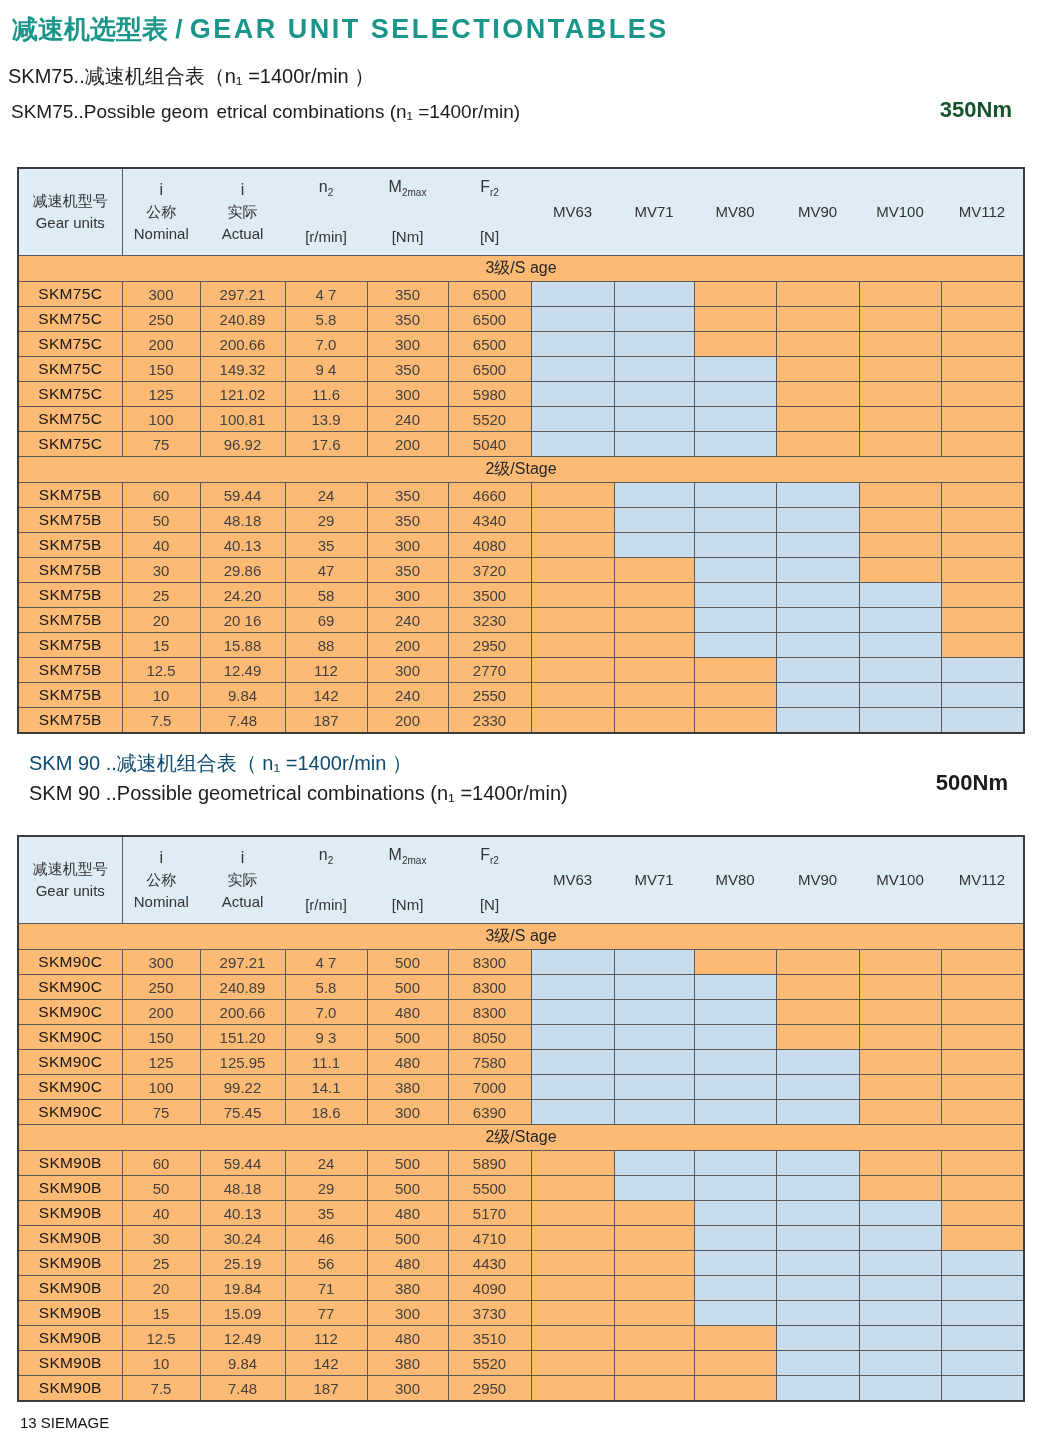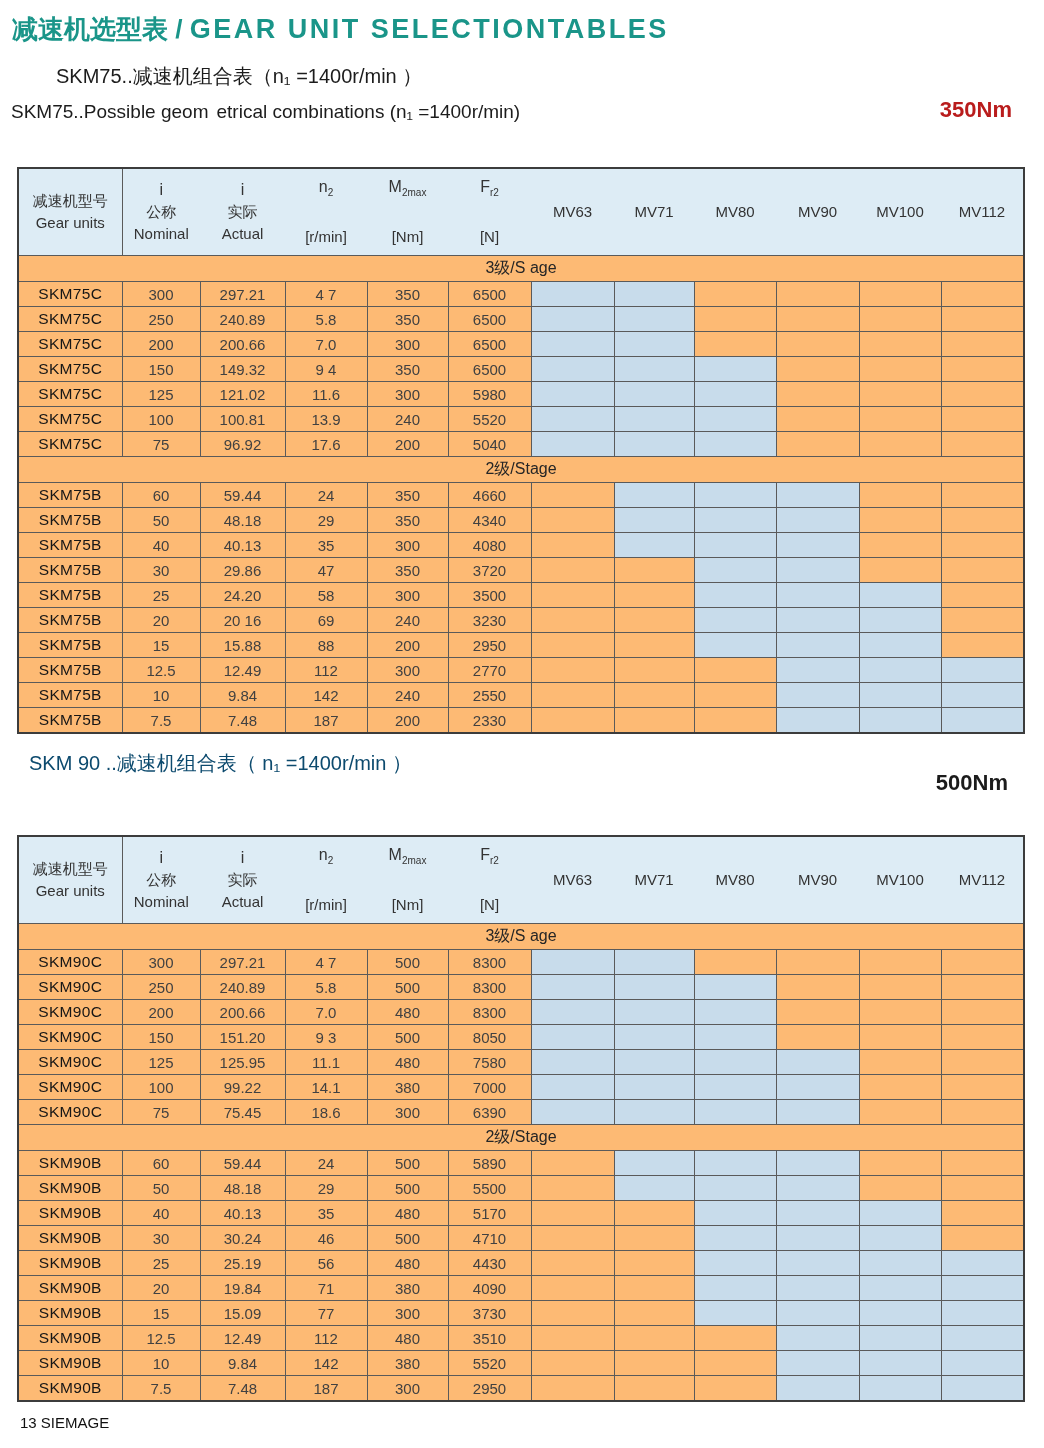--- a/index.html
+++ b/index.html
@@ -13,25 +13,25 @@
   .page{
     position:relative;width:1044px;height:1448px;background:#ffffff;overflow:hidden;
     font-family:"Liberation Sans","DejaVu Sans",sans-serif;
   }
   
   .page-title{
     position:absolute;left:12px;top:12px;white-space:nowrap;
     font-weight:bold;color:var(--teal);font-size:26px;
   }
   .page-title .en{letter-spacing:2.5px;font-size:27px;}
-  .sub-zh-1{position:absolute;left:8px;top:63px;font-size:20px;color:#1c1c1c;white-space:nowrap;margin-left:48px;}
+  .sub-zh-1{position:absolute;left:8px;top:63px;font-size:20px;color:#1c1c1c;white-space:nowrap;}
   .sub-en-1{position:absolute;left:11px;top:101px;font-size:19px;color:#1c1c1c;white-space:nowrap;}
   .sub-en-1 .bold{font-weight:normal;}
   .sub-en-1 .rest{margin-left:8px;}
-  .torque-1{position:absolute;right:32px;top:97px;font-size:22px;font-weight:bold;color:#b91c1c;text-align:right;}
+  .torque-1{position:absolute;right:32px;top:97px;font-size:22px;font-weight:bold;color:#14532d;text-align:right;}
   .sub-zh-2{position:absolute;left:29px;top:750px;font-size:20px;color:#0c4a6e;white-space:nowrap;}
   .sub-en-2{position:absolute;left:29px;top:782px;font-size:20px;color:#1c1c1c;white-space:nowrap;}
   .torque-2{position:absolute;right:36px;top:770px;font-size:22px;font-weight:bold;color:#1b1b1b;}
   .footer{position:absolute;left:20px;top:1414px;font-size:15px;color:#111;}
   
   .table-slot-0{position:absolute;left:17px;top:167px;}
   .table-slot-1{position:absolute;left:17px;top:835px;}
   
   table.gear-table{
     border-collapse:collapse;table-layout:fixed;
@@ -382,20 +382,21 @@
             <td></td>
             <td class="shaded"></td>
             <td class="shaded"></td>
             <td class="shaded"></td>
           </tr>
         </tbody>
       </table>
     </div>
 
   <div class="sub-zh-2">SKM 90 ..减速机组合表（ n₁ =1400r/min ）</div>
+  <div class="sub-en-2">SKM 90 ..Possible geometrical combinations (n₁ =1400r/min)</div>
   <div class="torque-2">500Nm</div>
 
   <div class="table-slot-1">
       <table class="gear-table">
         <colgroup>
           <col style="width: 104px;">
           <col style="width: 78px;">
           <col style="width: 85px;">
           <col style="width: 82px;">
           <col style="width: 81px;">

